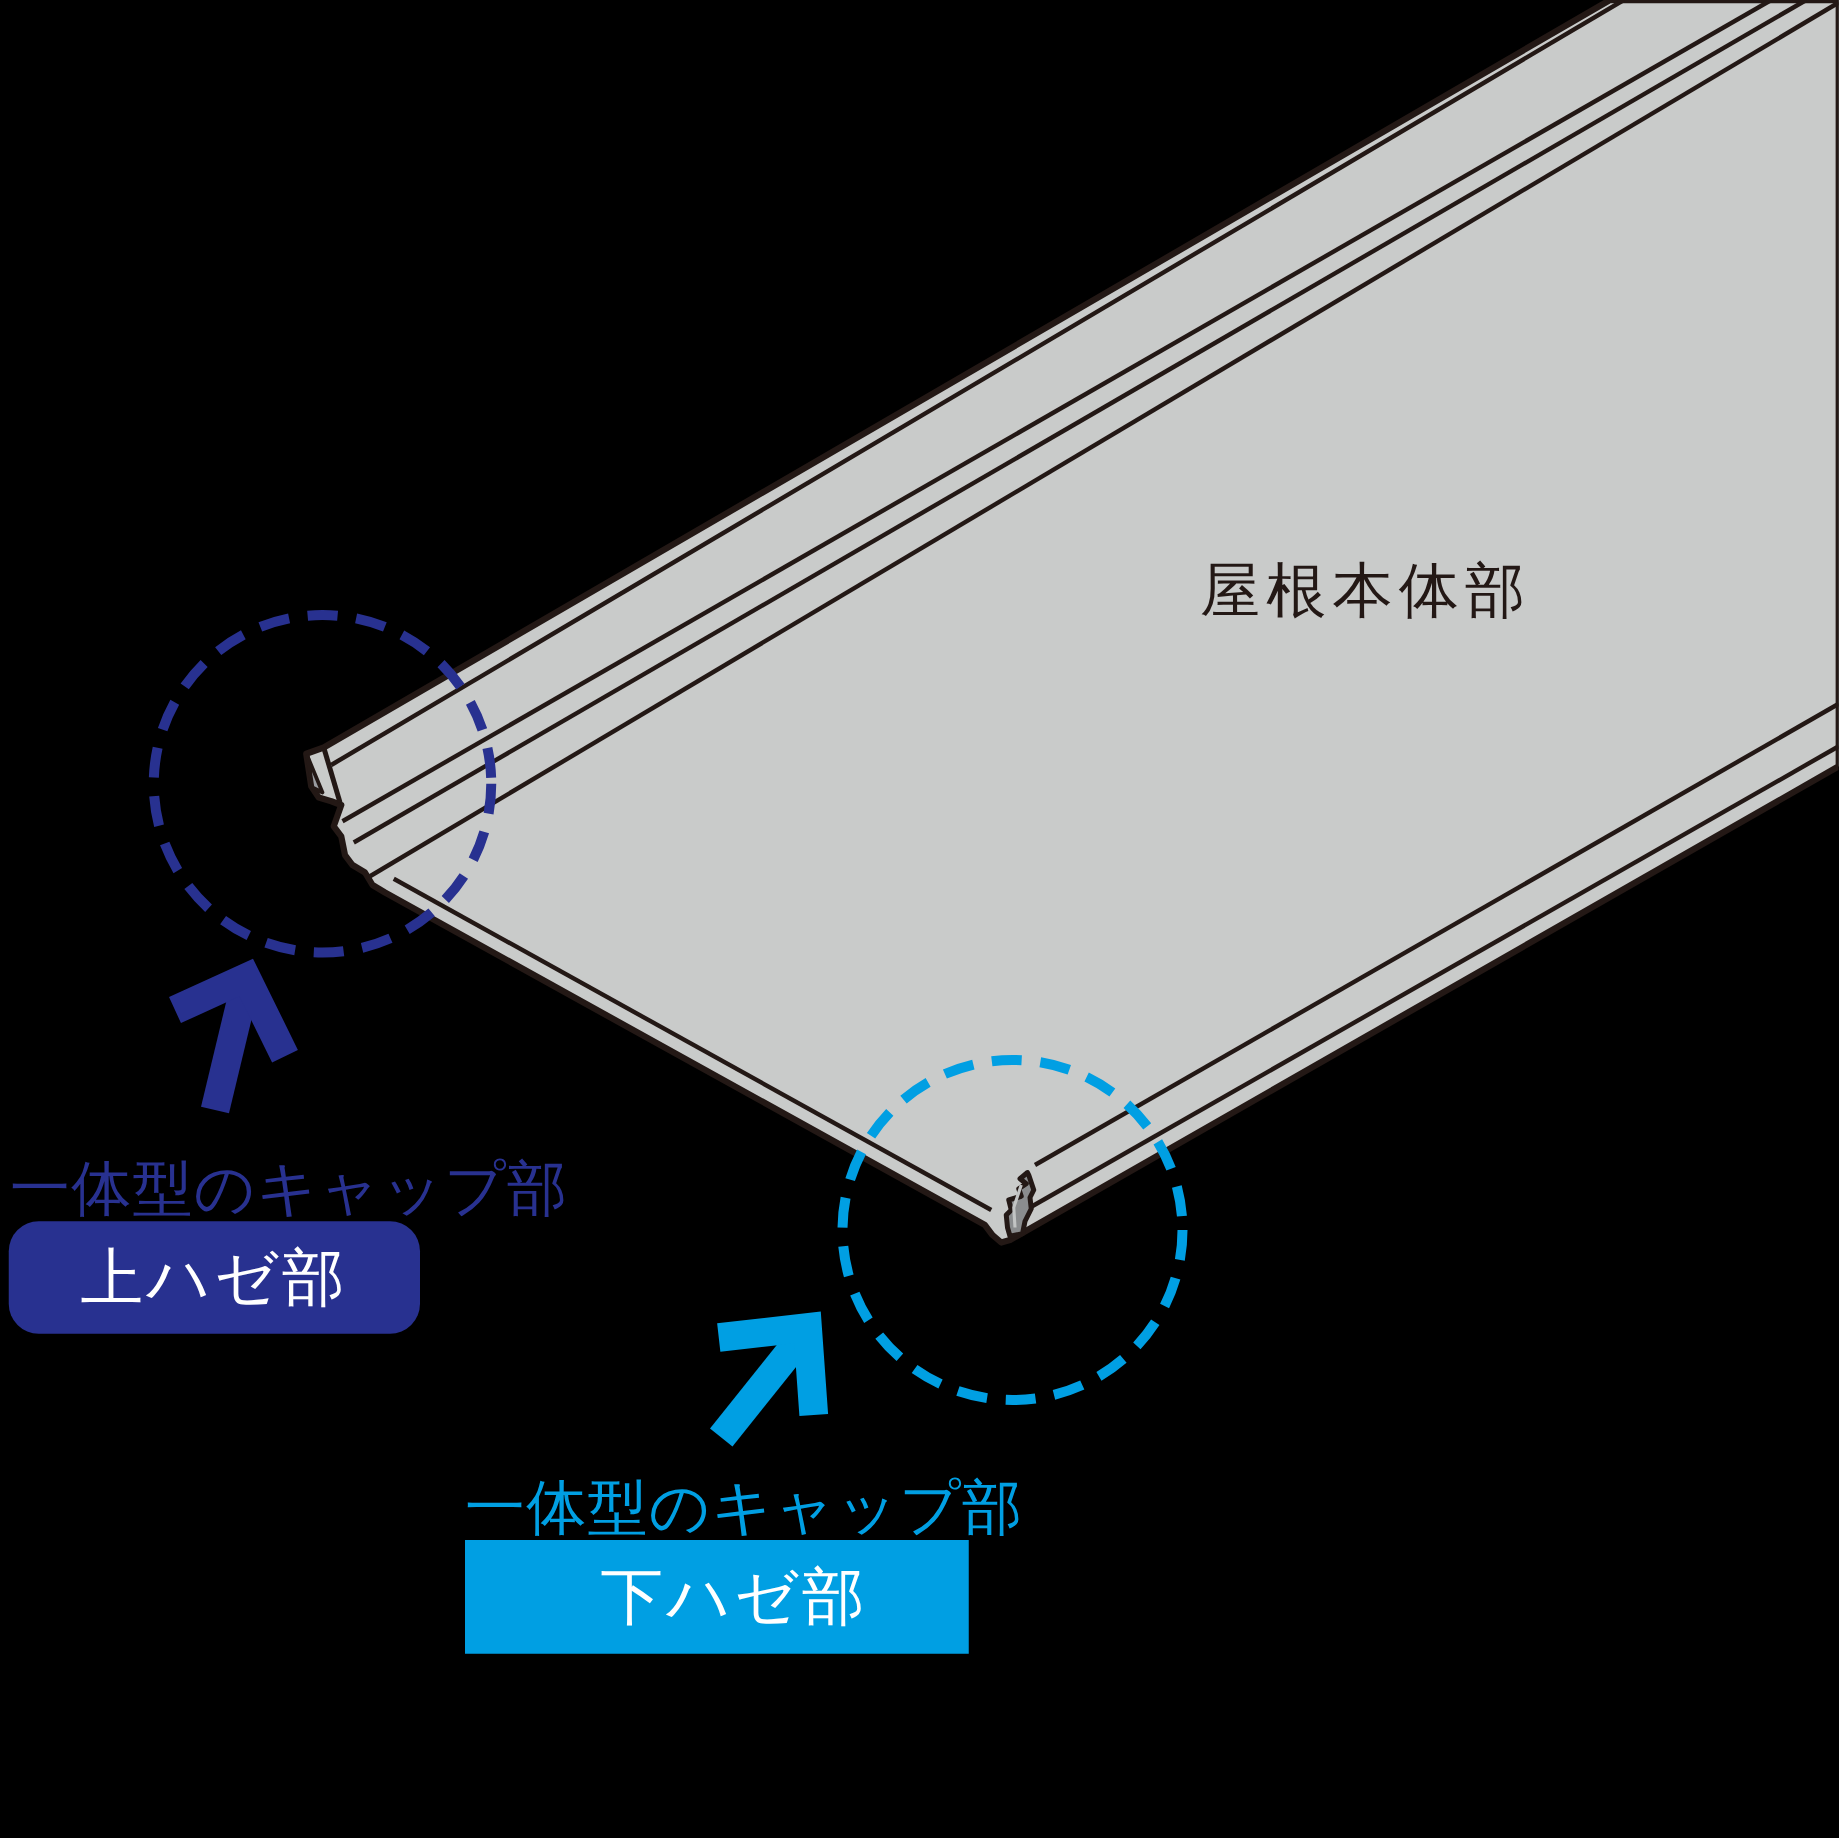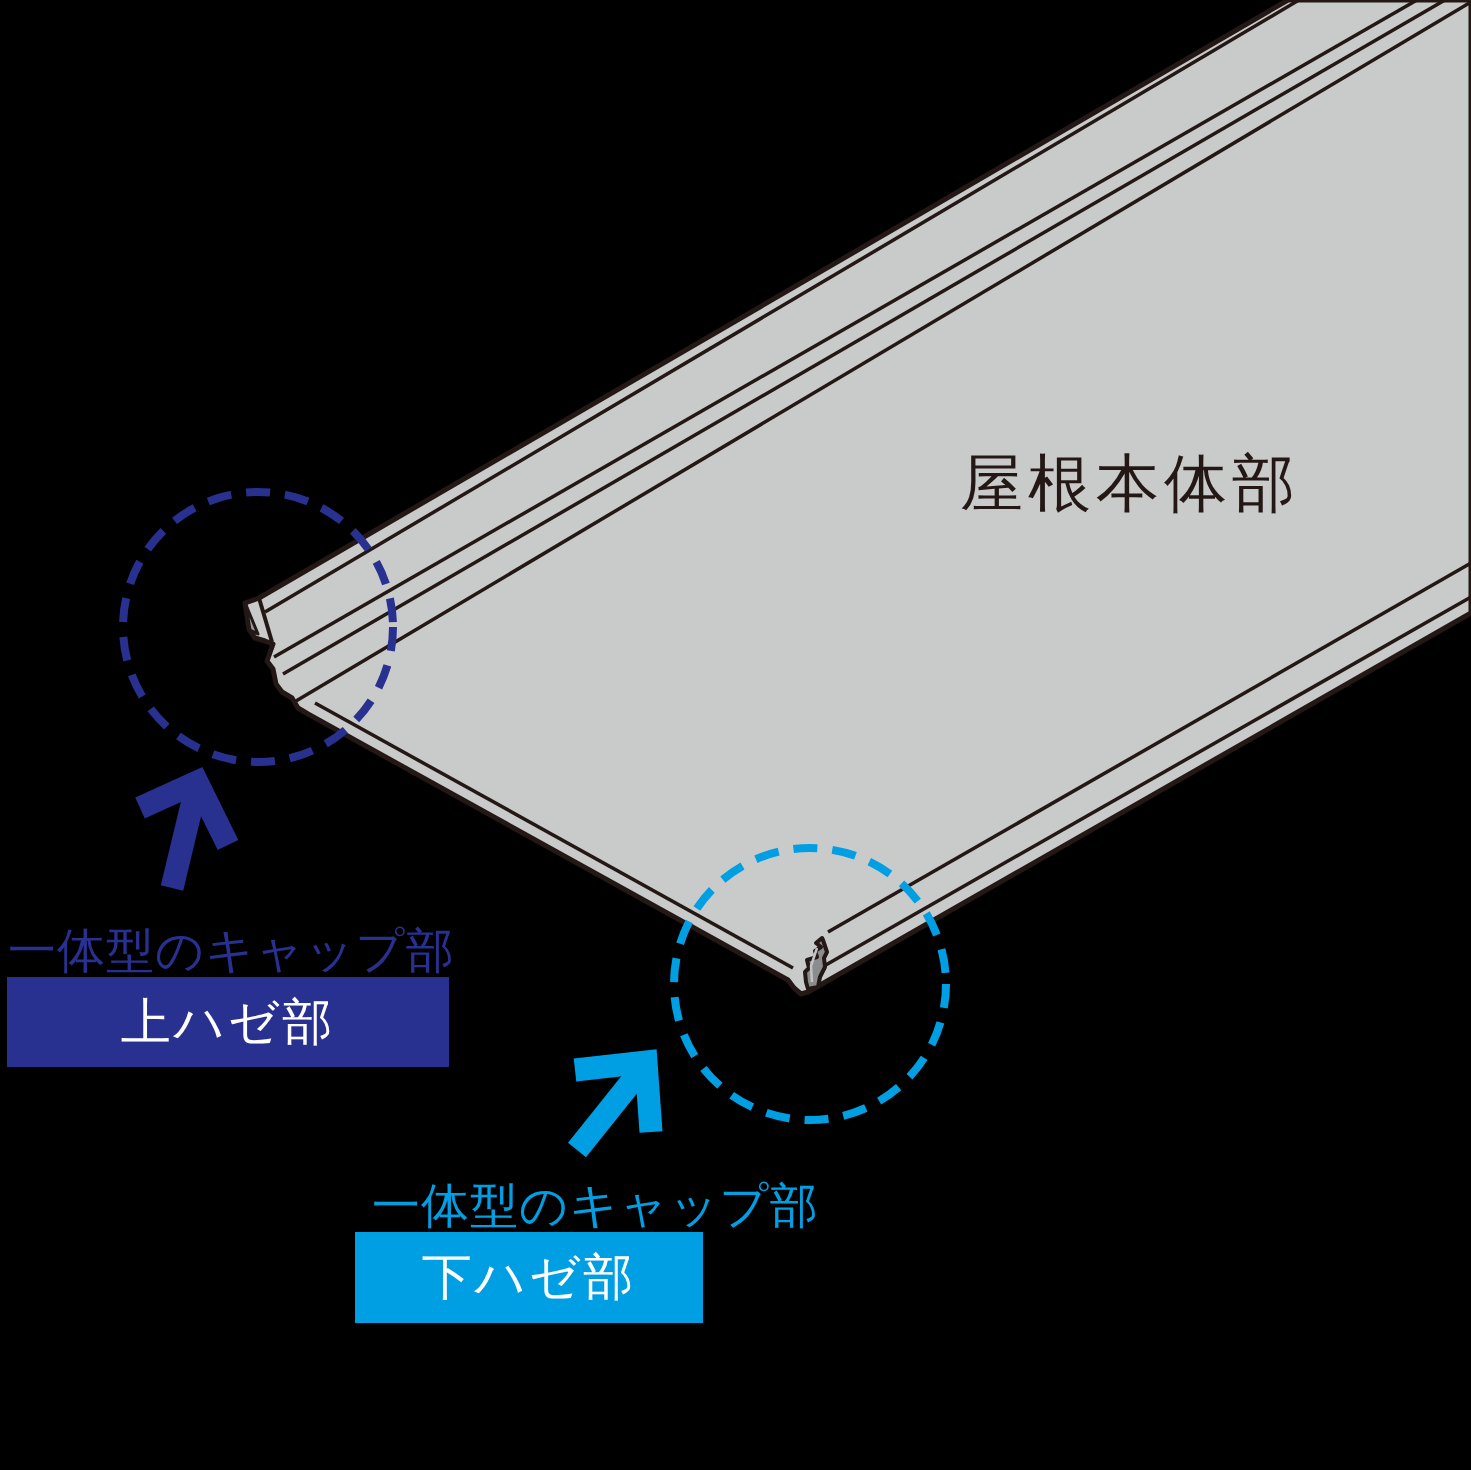--- a/index.html
+++ b/index.html
@@ -31,32 +31,32 @@
   .clip{fill:var(--clip-fill);stroke:var(--line);stroke-width:4;stroke-linejoin:round;}
   .clip-facet{stroke:var(--clip-facet);stroke-width:2.5;fill:none;}
   .circle-navy{fill:none;stroke:var(--navy);stroke-width:8;stroke-dasharray:24 15;}
   .circle-cyan{fill:none;stroke:var(--cyan);stroke-width:8;stroke-dasharray:24 15;}
   .arrow-navy{stroke:var(--navy);stroke-width:23;fill:none;stroke-linejoin:miter;stroke-linecap:butt;}
   .arrow-cyan{stroke:var(--cyan);stroke-width:23;fill:none;stroke-linejoin:miter;stroke-linecap:butt;}
 
   .label{position:absolute;white-space:nowrap;}
   .roof-body-label{
     left:960px;top:441px;
-    font-size:63px;letter-spacing:5px;
+    font-size:48px;letter-spacing:5px;
     color:var(--line);font-weight:500;
   }
   .caption{font-size:48px;letter-spacing:1px;font-weight:500;}
   .caption-upper{left:8px;top:919px;color:var(--navy);}
   .caption-lower{left:372px;top:1174px;color:var(--cyan);}
   .badge{
     position:absolute;display:flex;align-items:center;justify-content:center;
     color:var(--badge-text);font-size:50px;letter-spacing:3px;font-weight:500;
   }
-  .badge-upper{left:7px;top:977px;width:442px;height:90px;background:var(--navy);}
-  .badge-lower{left:355px;top:1232px;width:348px;height:91px;background:var(--cyan);}
+  .badge-upper{left:7px;top:977px;width:329px;height:90px;background:var(--navy);border-radius:24px;}
+  .badge-lower{left:372px;top:1232px;width:375px;height:91px;background:var(--cyan);padding-left:28px;}
 </style>
 </head>
 <body>
 
 <div class="stage">
 
   <svg class="diagram" viewBox="0 0 1471 1470">
 
     <path class="panel-shape" d="M 1288,0
          L 259,598

